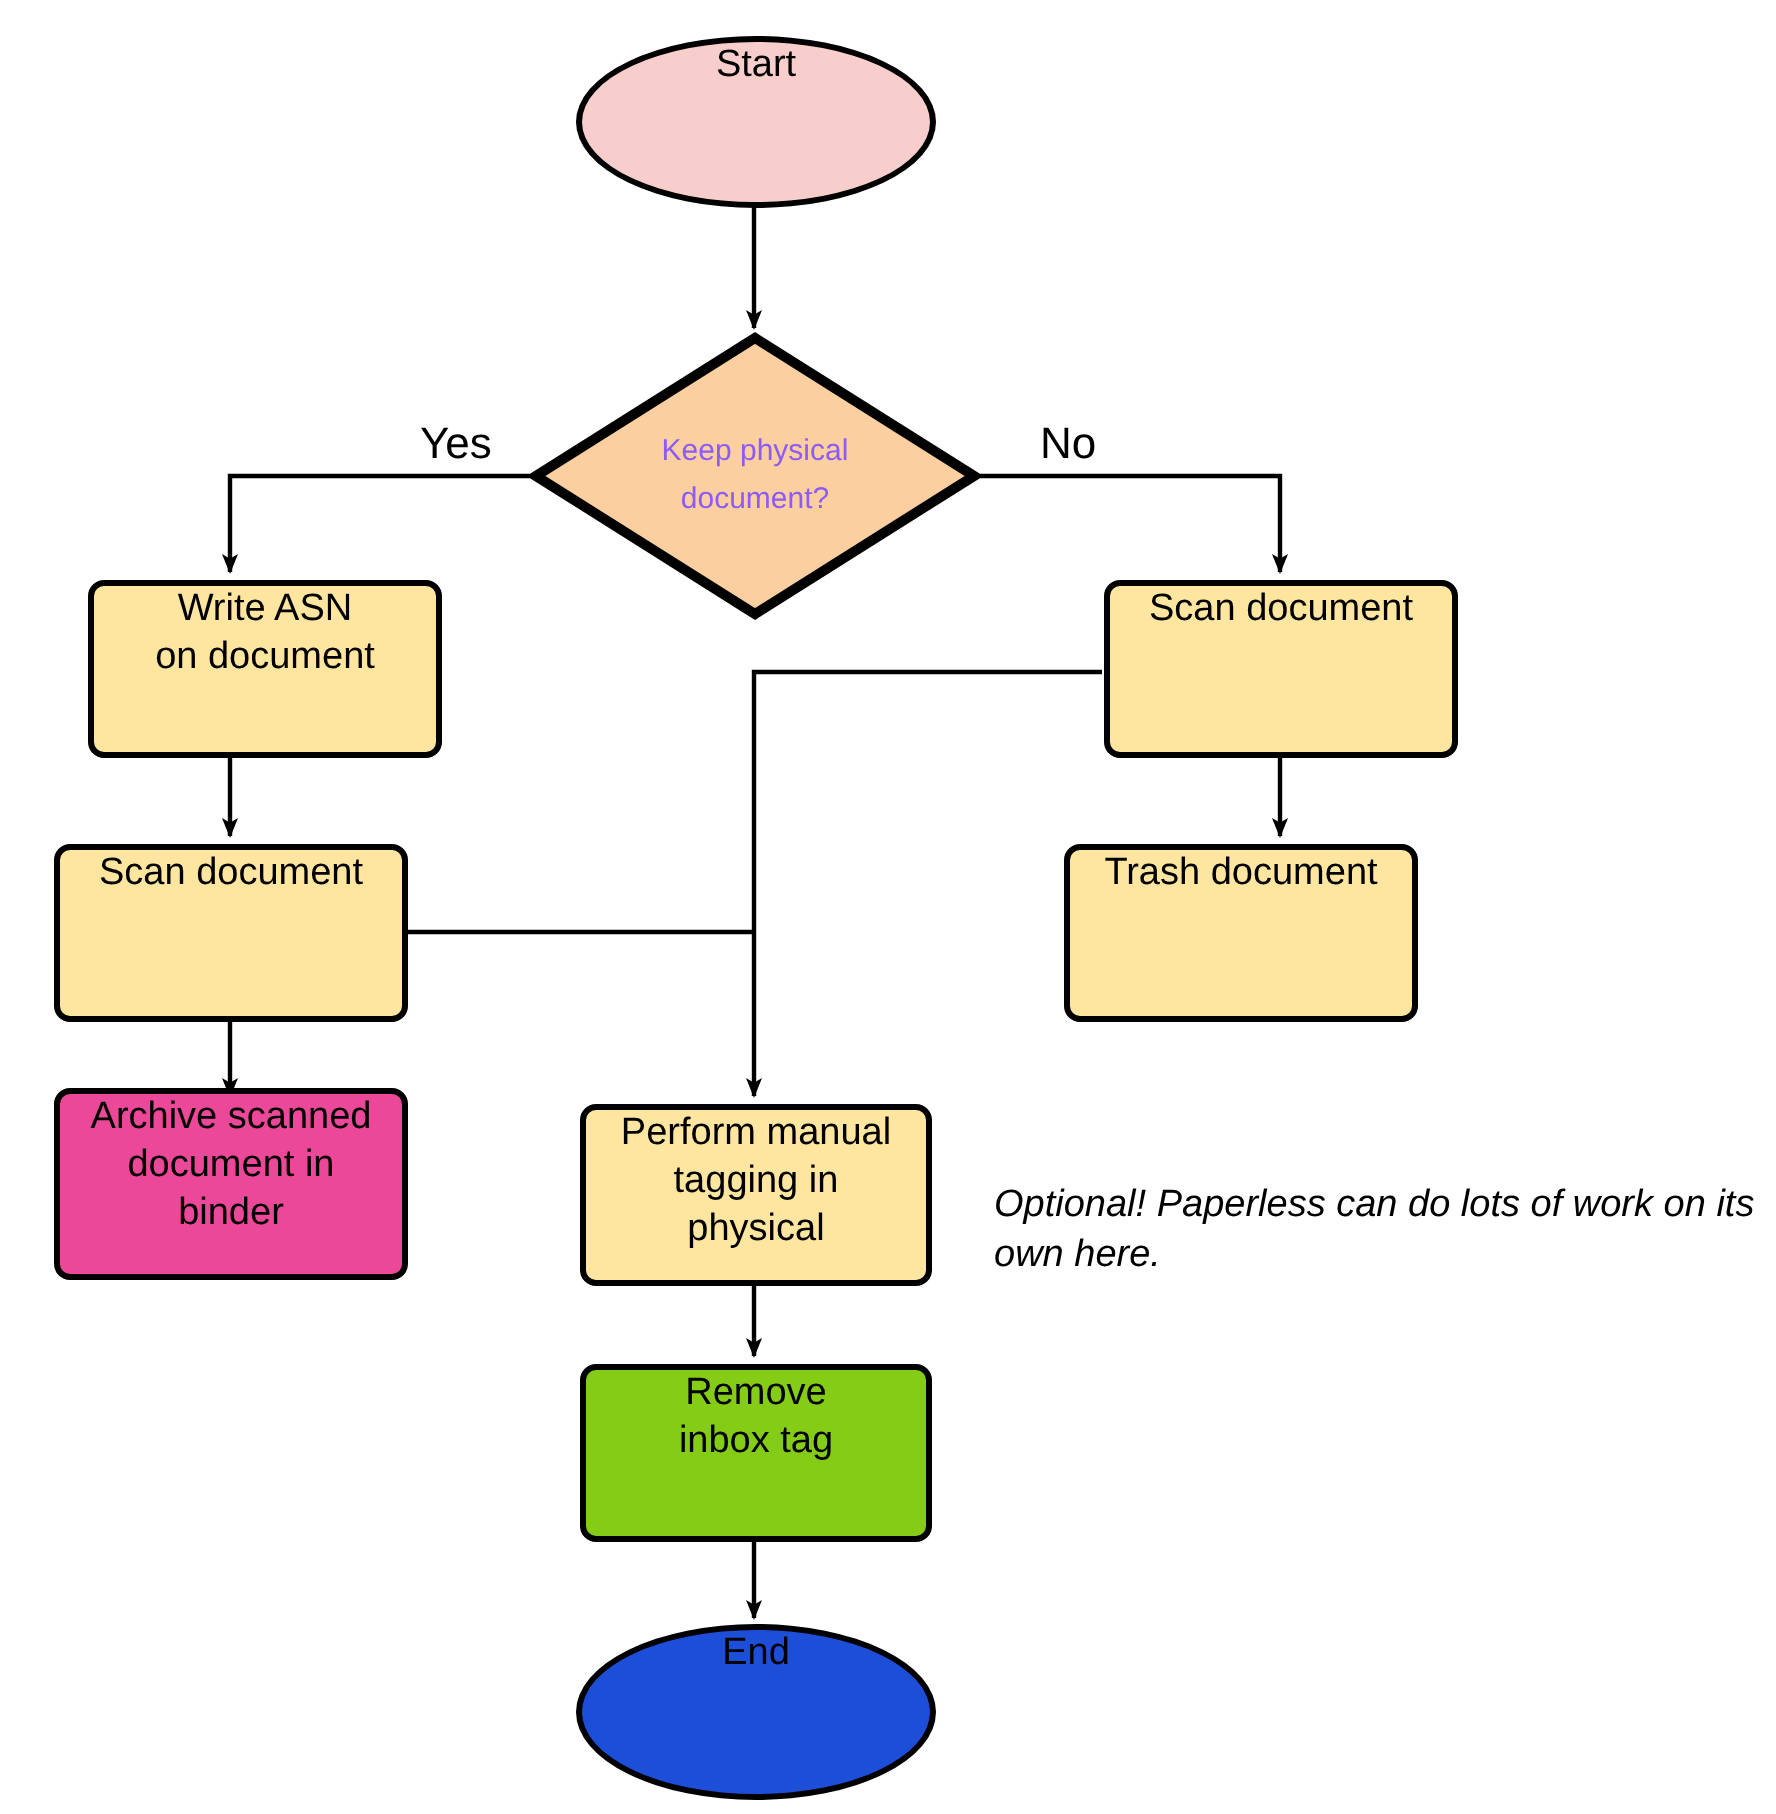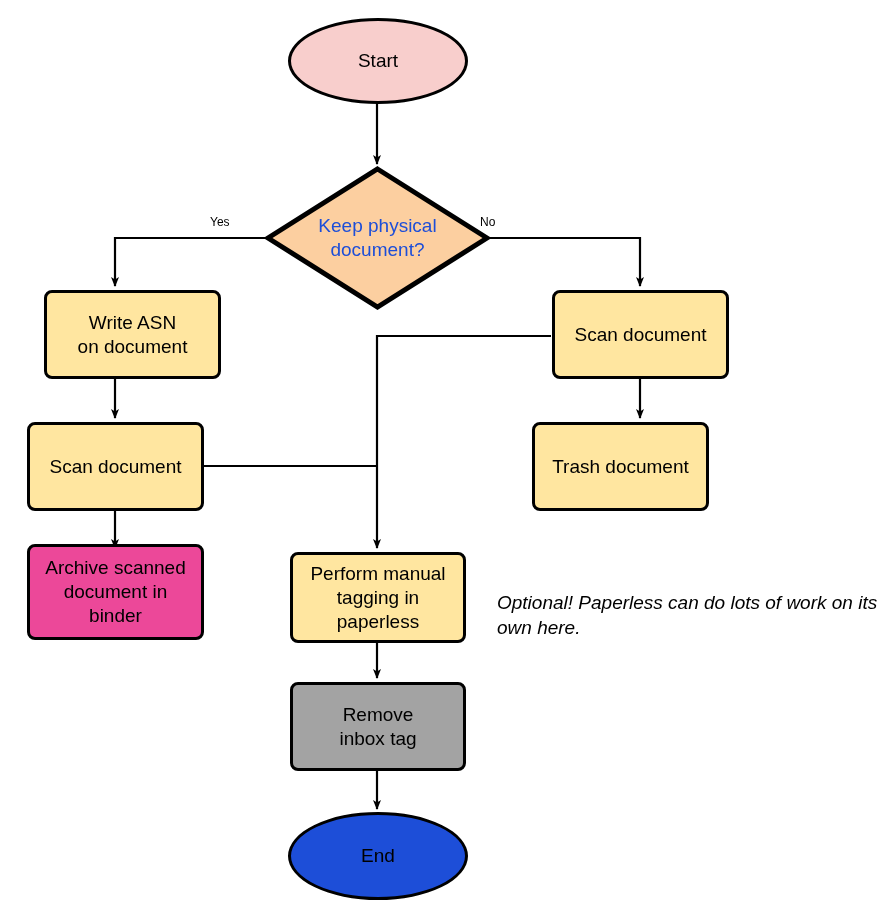--- a/index.html
+++ b/index.html
@@ -23,21 +23,21 @@
     position: absolute;
     left: 0;
     top: 0;
     width: 888px;
     height: 907px;
   }
   .node {
     position: absolute;
     box-sizing: border-box;
     display: flex;
-    align-items: center;
+    align-items: flex-start;
     justify-content: center;
     text-align: center;
     color: #000000;
     font-size: 19px;
     line-height: 24px;
     white-space: pre-line;
     z-index: 3;
   }
   .node-terminal {
     border: 3px solid #000000;
@@ -58,29 +58,29 @@
     position: absolute;
     left: 0;
     top: 0;
     width: 100%;
     height: 100%;
   }
   .node-decision-label {
     position: relative;
     z-index: 2;
     text-align: center;
-    font-size: 19px;
+    font-size: 15px;
     line-height: 24px;
-    color: #1d4ed8;
+    color: #8b5cf6;
     white-space: pre-line;
     pointer-events: none;
   }
   .edge-label {
     position: absolute;
-    font-size: 12px;
+    font-size: 22px;
     line-height: 20px;
     color: #000000;
     z-index: 4;
     white-space: nowrap;
   }
   .annotation {
     position: absolute;
     font-style: italic;
     font-size: 19px;
     line-height: 25px;
@@ -152,31 +152,31 @@
     <span>Scan document</span>
   </div>
 
   <div class="node node-process" style="left:532px; top:422px; width:177px; height:89px; background:#FFE6A0;">
     <span>Trash document</span>
   </div>
 
   <div class="node node-process" style="left:290px; top:552px; width:176px; height:91px; background:#FFE6A0;">
     <span>Perform manual
 tagging in
-paperless</span>
+physical</span>
   </div>
 
-  <div class="node node-process" style="left:290px; top:682px; width:176px; height:89px; background:#a3a3a3;">
+  <div class="node node-process" style="left:290px; top:682px; width:176px; height:89px; background:#84cc16;">
     <span>Remove
 inbox tag</span>
   </div>
 
   <div class="node node-terminal" style="left:288px; top:812px; width:180px; height:88px; background:#1d4ed8;">
     <span>End</span>
   </div>
 
   <div class="edge-label" style="left:210px; top:212px;">Yes</div>
 
-  <div class="edge-label" style="left:480px; top:212px;">No</div>
+  <div class="edge-label" style="left:520px; top:212px;">No</div>
 
   <div class="annotation" style="left:497px; top:590px; width:400px;">Optional! Paperless can do lots of work on its own here.</div>
 
 </div>
 
 </body></html>

